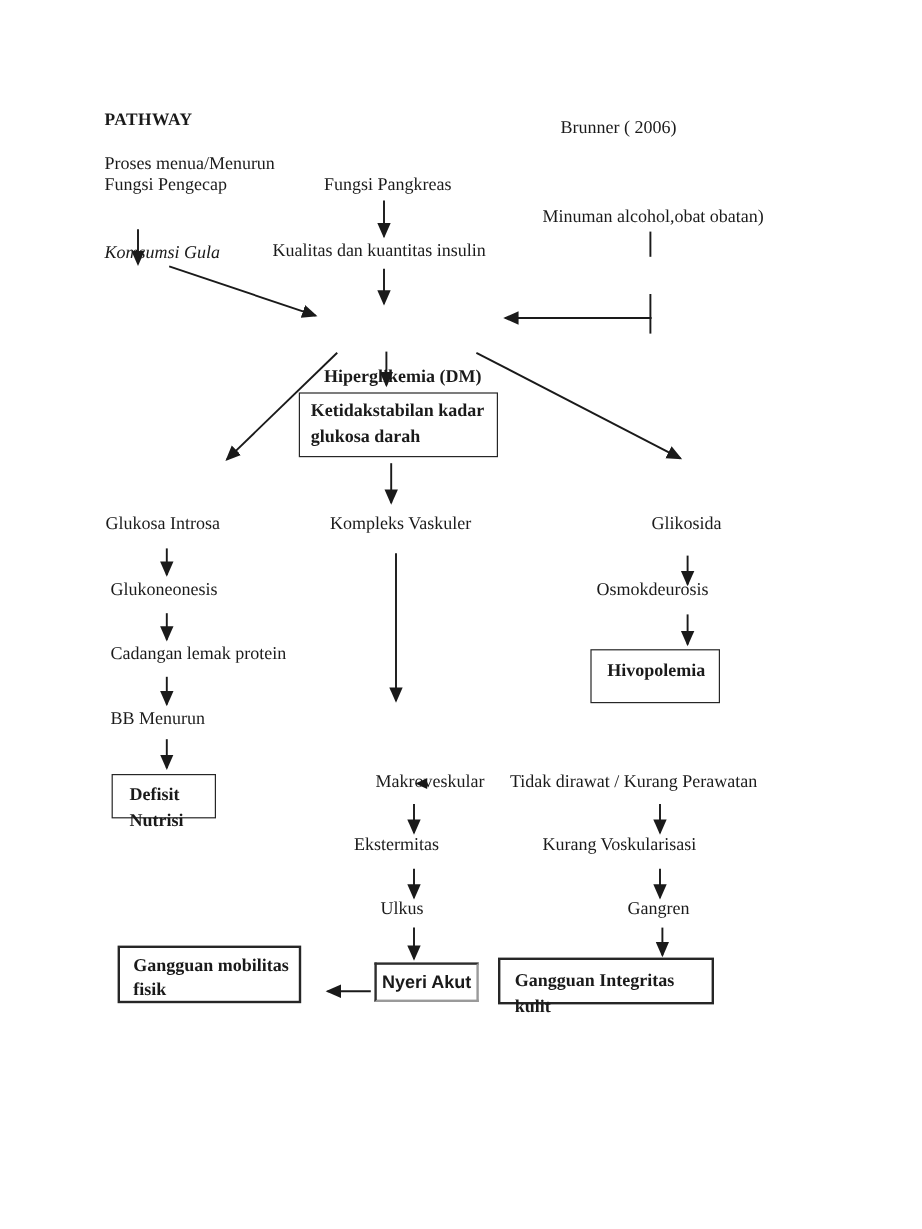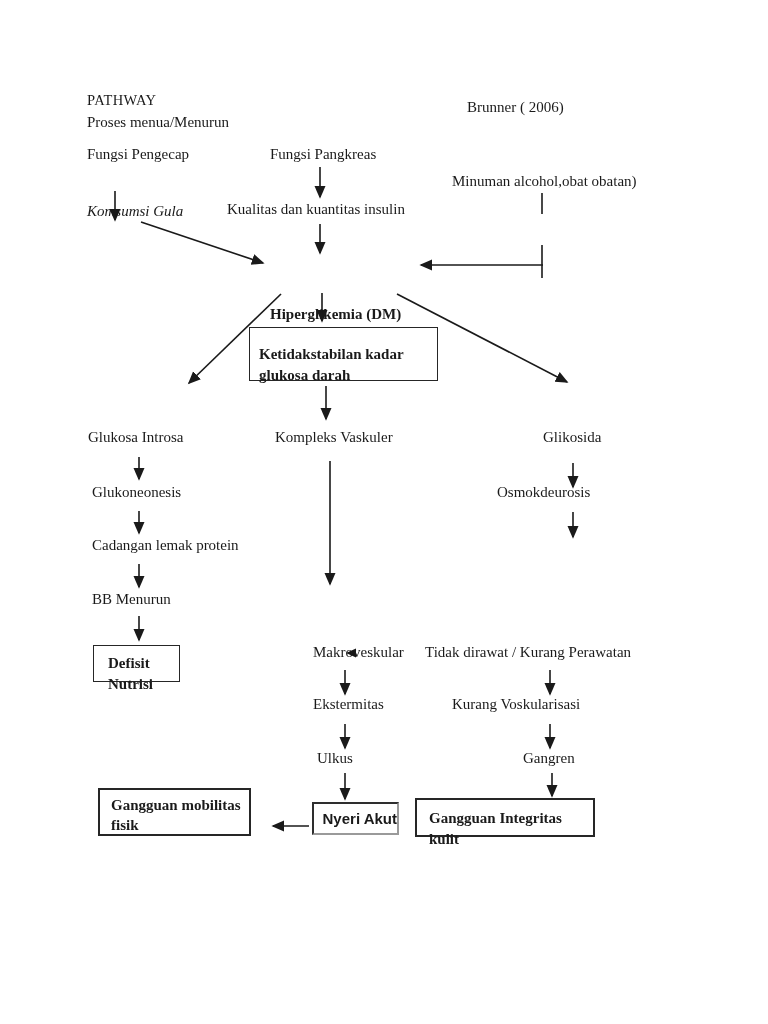--- a/index.html
+++ b/index.html
@@ -21,45 +21,45 @@
   }
   .lbl{
     position:absolute;
     font-size:15px;
     line-height:17px;
     white-space:pre;
     color:#1a1a1a;
   }
   .lbl.bold{font-weight:bold;}
   .title{
-    font-weight:normal;
+    font-weight:bold;
     font-size:14.5px;
     letter-spacing:0.4px;
     text-align:center;
   }
   .box{
     position:absolute;
     border:1.5px solid #262626;
     background:#ffffff;
     font-weight:bold;
     font-size:15px;
     line-height:21px;
     box-sizing:border-box;
   }
   .box .inner{display:block;}
-  #box-ketidakstabilan{left:249px;top:327px;width:189px;height:54px;padding:16px 0 0 9px;}
+  #box-ketidakstabilan{left:249px;top:327px;width:166px;height:54px;padding:5px 0 0 9px;}
   #box-ketidakstabilan .inner{width:170px;}
   #box-hivopolemia{left:492px;top:541px;width:108px;height:45px;padding:7px 0 0 13px;}
   #box-defisit{left:93px;top:645px;width:87px;height:37px;padding:7px 0 0 14px;}
   #box-mobilitas{left:98px;top:788px;width:153px;height:48px;padding:5px 0 0 11px;line-height:20px;border-width:2px;}
   #box-mobilitas .inner{width:146px;}
   #box-integritas{left:415px;top:798px;width:180px;height:39px;padding:8px 0 0 12px;border-width:2px;}
   #box-nyeri{
     left:312px;top:802px;width:87px;height:33px;
-    display:flex;align-items:center;justify-content:flex-end;
+    display:flex;align-items:center;justify-content:center;
     font-family:"Liberation Sans","DejaVu Sans",sans-serif;
     font-size:15px;
     border:2px solid;
     border-color:#2e2e2e #9a9a9a #9a9a9a #2e2e2e;
   }
 </style>
 </head>
 <body>
 
 <div id="page">
@@ -96,21 +96,21 @@
       <line x1="345" y1="773" x2="345" y2="799" marker-end="url(#ah)"></line>
       <line x1="552" y1="773" x2="552" y2="796" marker-end="url(#ah)"></line>
       <line x1="309" y1="826" x2="273" y2="826" marker-end="url(#ah)"></line>
     </g>
     <polygon points="346,653 356,648.5 356,657.5" fill="#161616"></polygon>
   </svg>
 
   <div class="lbl title" style="left:87px;top:92px;">PATHWAY</div>
   <div class="lbl" style="left:467px;top:99px;">Brunner ( 2006)</div>
 
-  <div class="lbl" style="left:87px;top:114px;">Proses menua/Menurun</div>
+  <div class="lbl" style="left:87px;top:129px;">Proses menua/Menurun</div>
   <div class="lbl" style="left:87px;top:146px;">Fungsi Pengecap</div>
   <div class="lbl" style="left:270px;top:146px;">Fungsi Pangkreas</div>
   <div class="lbl" style="left:452px;top:173px;">Minuman alcohol,obat obatan)</div>
   <div class="lbl" style="left:87px;top:203px;font-style:italic;">Komsumsi Gula</div>
   <div class="lbl" style="left:227px;top:201px;">Kualitas dan kuantitas insulin</div>
 
   <div class="lbl bold" style="left:270px;top:270px;margin-top:36px;">Hiperglikemia (DM)</div>
 
   <div class="box" id="box-ketidakstabilan">
     <span class="inner">Ketidakstabilan kadar glukosa darah</span>
@@ -121,24 +121,27 @@
   <div class="lbl" style="left:543px;top:429px;">Glikosida</div>
 
   <div class="lbl" style="left:92px;top:484px;">Glukoneonesis</div>
   <div class="lbl" style="left:92px;top:537px;">Cadangan lemak protein</div>
   <div class="lbl" style="left:92px;top:591px;">BB Menurun</div>
   <div class="box" id="box-defisit">
     <span class="inner">Defisit Nutrisi</span>
   </div>
 
   <div class="lbl" style="left:497px;top:484px;">Osmokdeurosis</div>
+  <div class="box" id="box-hivopolemia">
+    <span class="inner">Hivopolemia</span>
+  </div>
 
   <div class="lbl" style="left:313px;top:644px;">Makroveskular</div>
   <div class="lbl" style="left:425px;top:644px;">Tidak dirawat / Kurang Perawatan</div>
-  <div class="lbl" style="left:313px;top:696px;">Ekstermitas</div>
+  <div class="lbl" style="left:295px;top:696px;">Ekstermitas</div>
   <div class="lbl" style="left:452px;top:696px;">Kurang Voskularisasi</div>
   <div class="lbl" style="left:317px;top:750px;">Ulkus</div>
   <div class="lbl" style="left:523px;top:750px;">Gangren</div>
 
   <div class="box" id="box-mobilitas">
     <span class="inner">Gangguan mobilitas fisik</span>
   </div>
   <div class="box" id="box-nyeri">
     <span class="inner">Nyeri Akut</span>
   </div>

